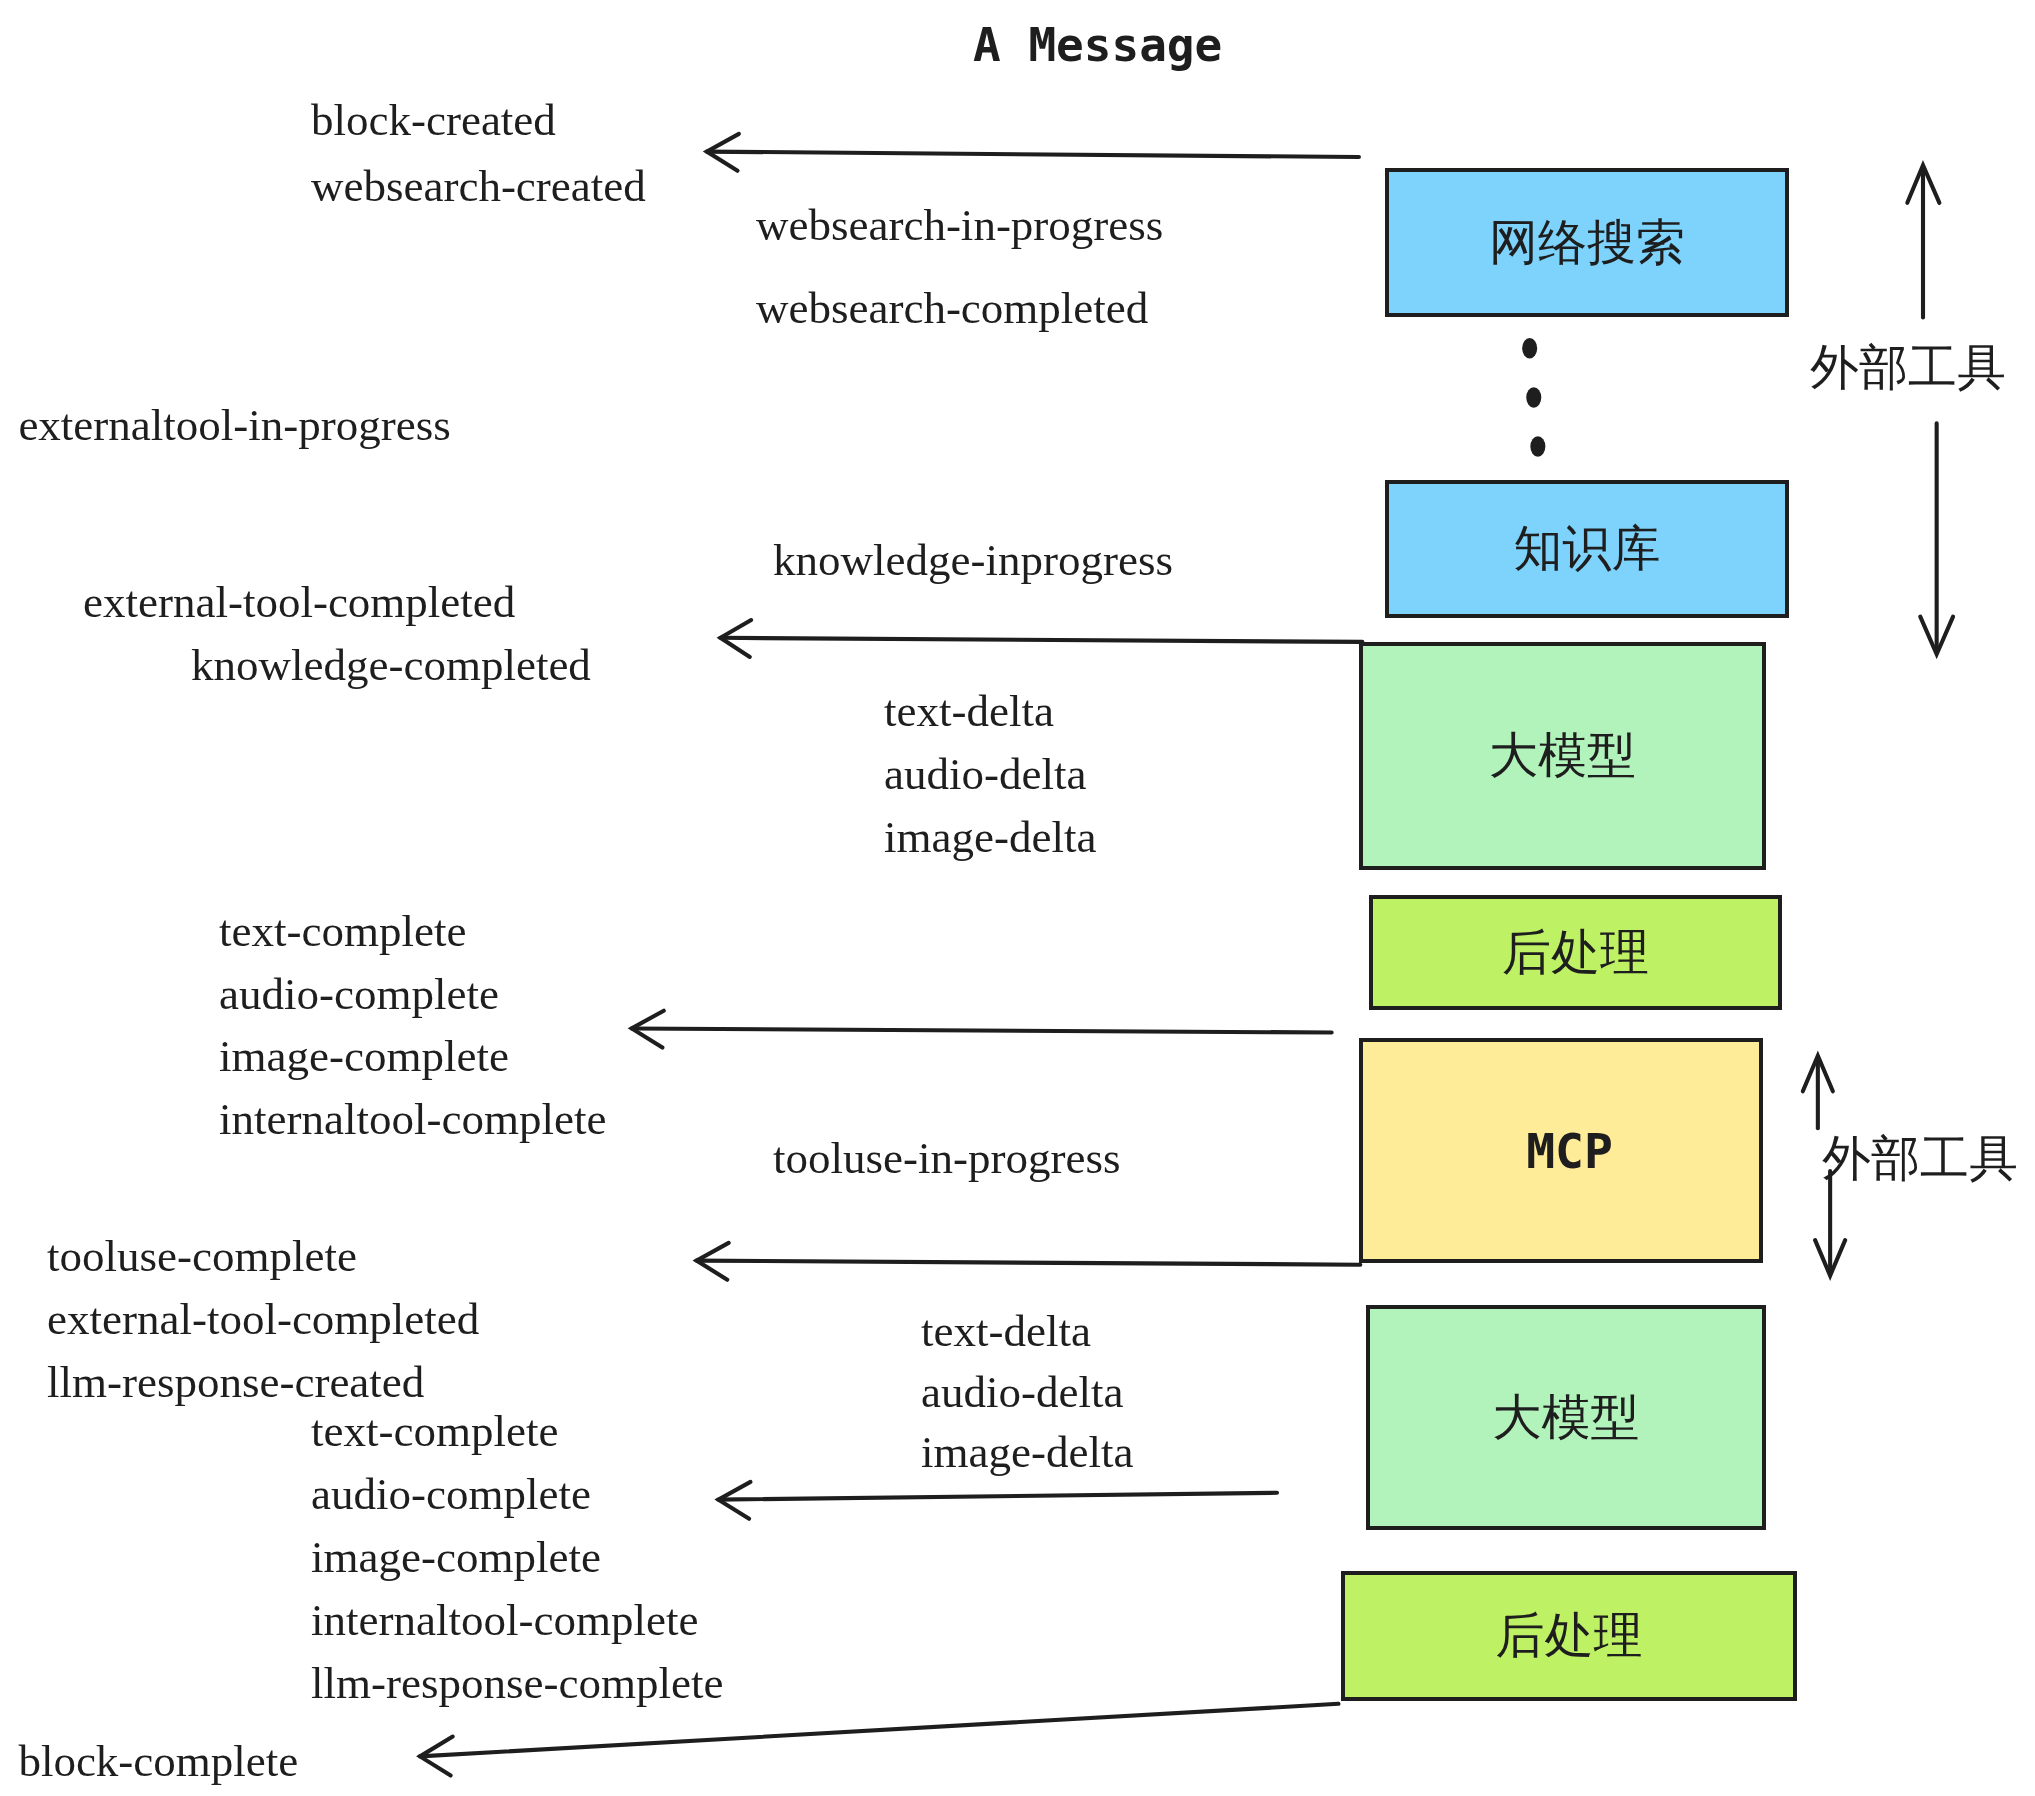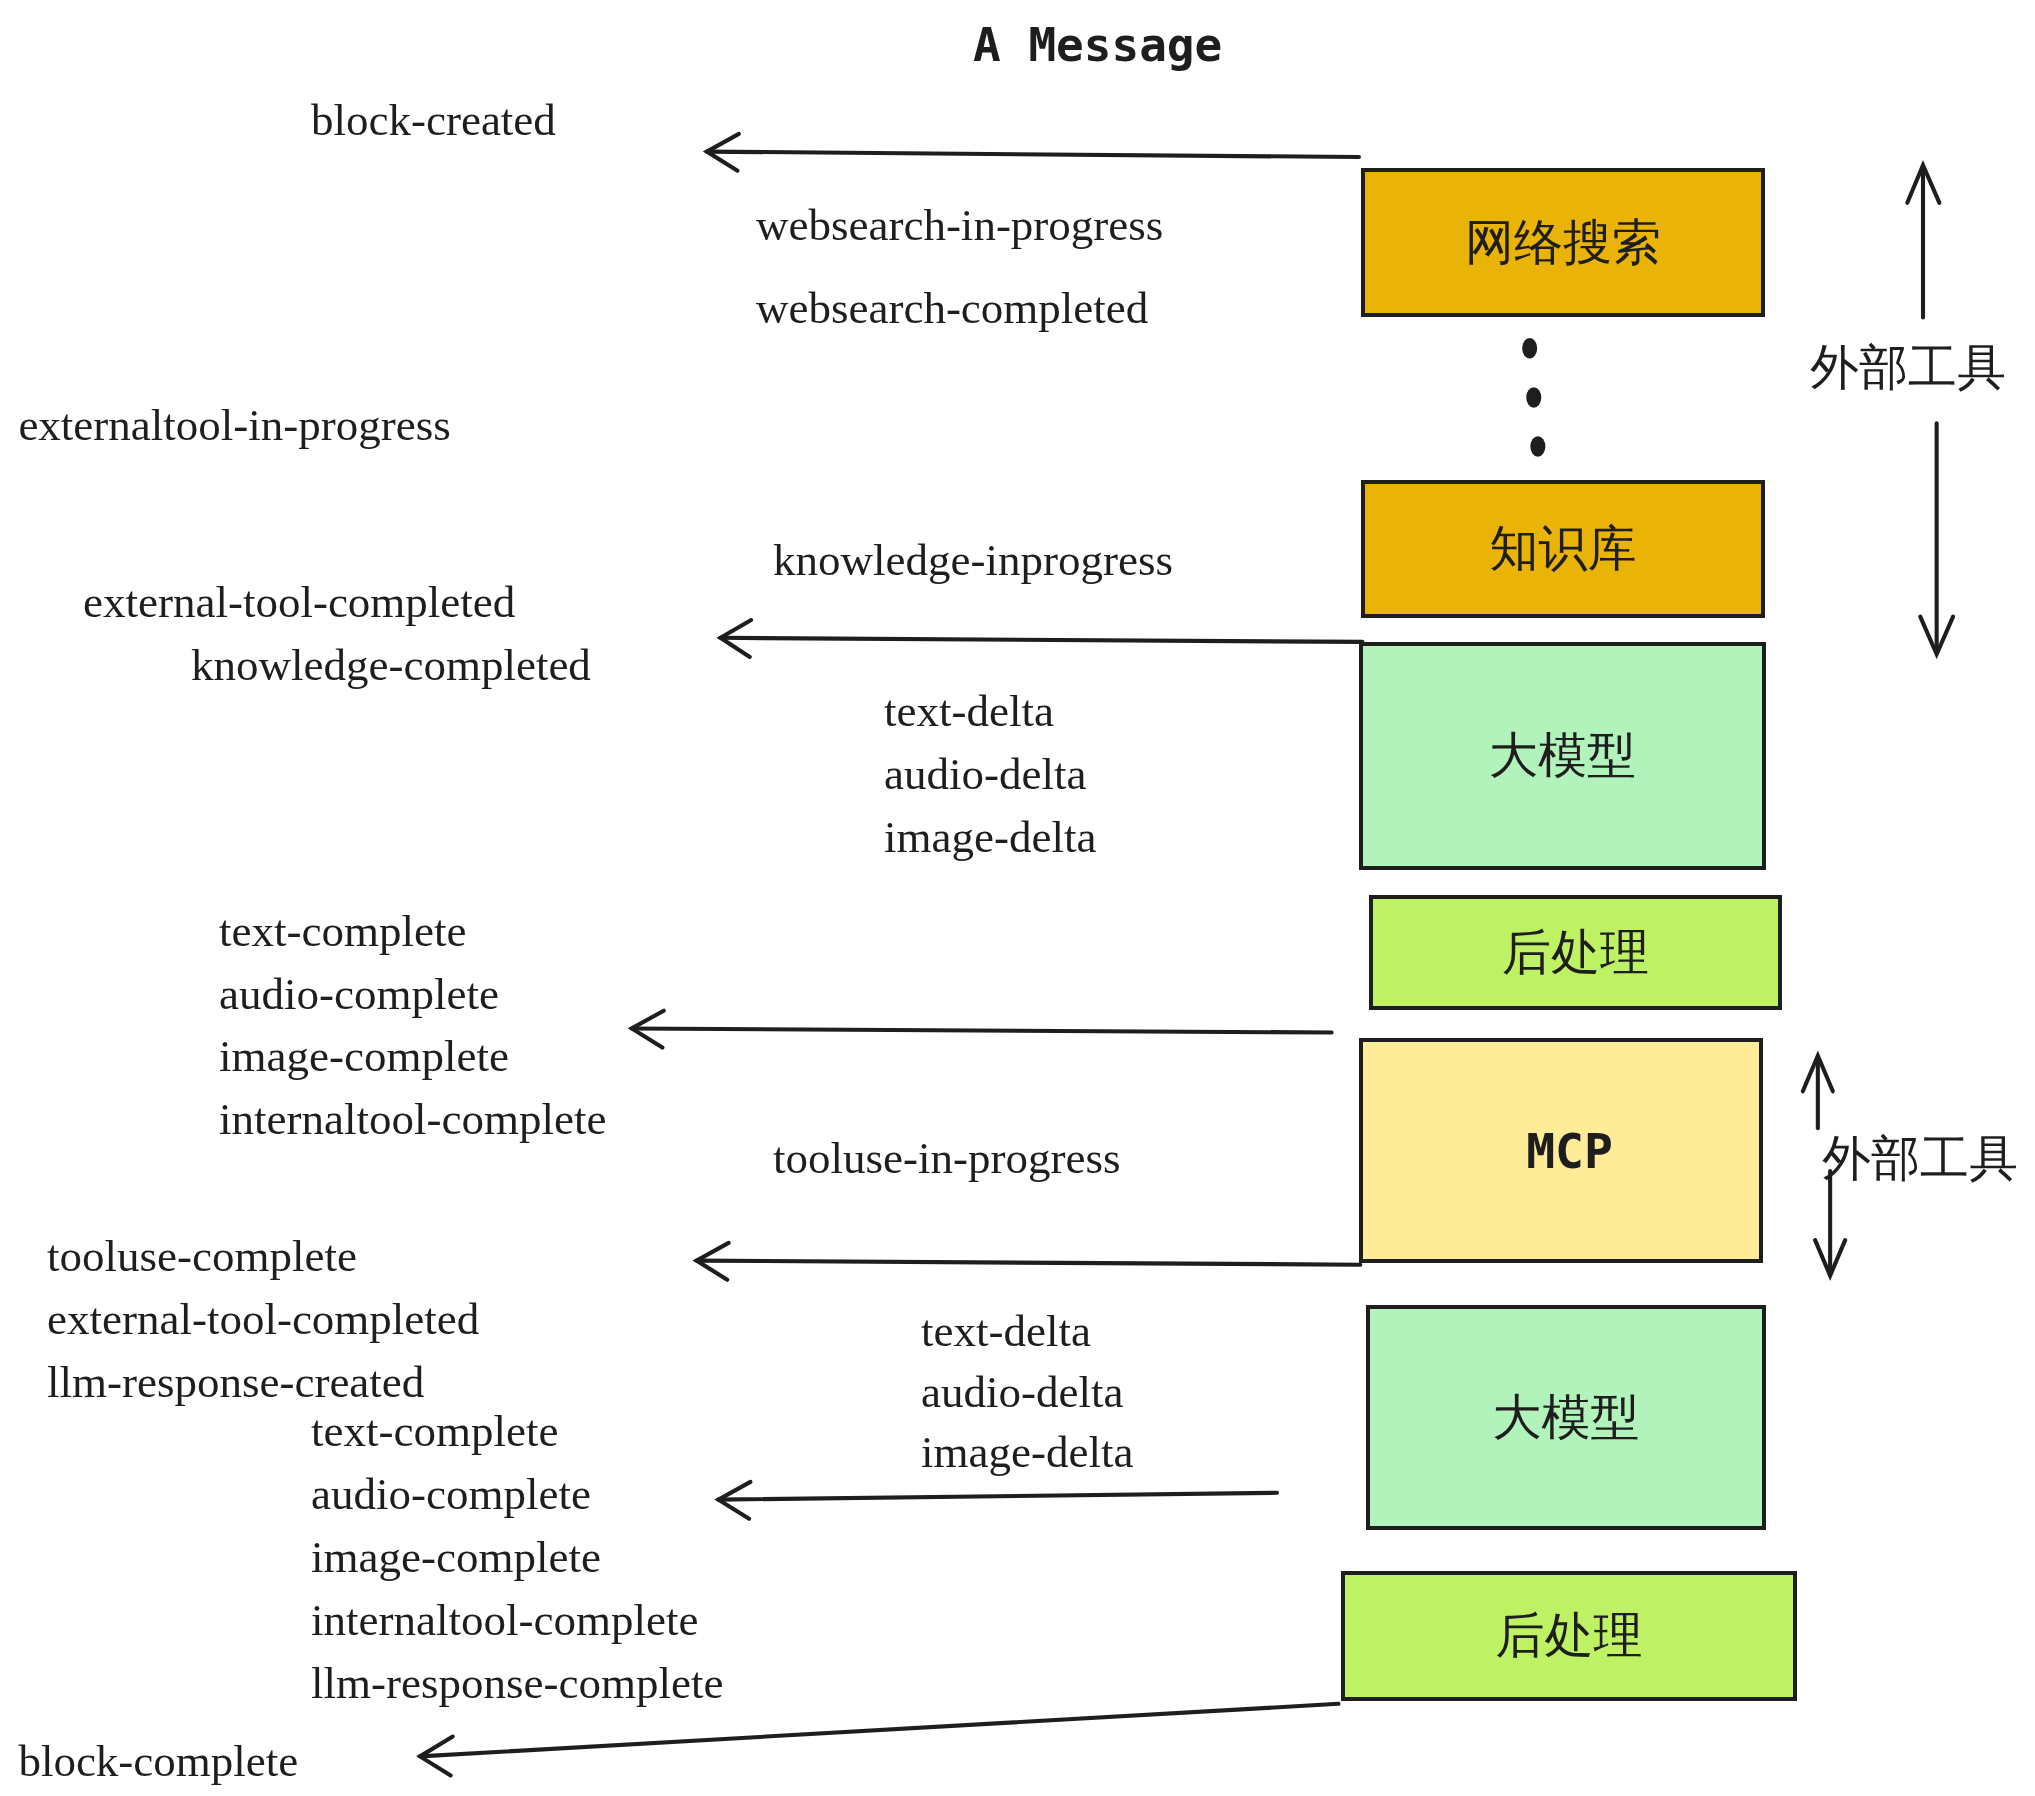--- a/index.html
+++ b/index.html
@@ -36,21 +36,21 @@
     border:4.1px solid #1e1e1e;
     display:flex;
     align-items:center;
     justify-content:center;
     box-sizing:border-box;
     font-family:"DejaVu Sans", "Liberation Sans", sans-serif;
     font-size:49px;
     color:#1e1e1e;
     white-space:nowrap;
   }
-  .box.pink{background:#eab308;}
+  .box.pink{background:#7dd3fc;margin-left:24px;}
   .box.green{background:#b2f2bb;}
   .box.yellow{background:#ffec99;}
   .box.white{background:#bef264;}
   .box.mono-label{font-family:"DejaVu Sans Mono", monospace;font-size:48px;font-weight:600;padding-left:17px;}
   .anno{
     position:absolute;
     font-family:Liberation Mono, monospace;
     font-size:49px;
     color:#1e1e1e;
     white-space:nowrap;
@@ -117,20 +117,21 @@
     <g stroke="none" fill="#1e1e1e">
       <ellipse cx="2240" cy="510" rx="11" ry="15"></ellipse>
       <ellipse cx="2246" cy="582" rx="11" ry="15"></ellipse>
       <ellipse cx="2252" cy="654" rx="11" ry="15"></ellipse>
     </g>
   </svg>
 
   <div class="title">A Message</div>
 
   <div class="evt" style="left:311px;top:97px">block-created</div>
+  <div class="evt" style="left:311px;top:163px">websearch-created</div>
   <div class="evt" style="left:756px;top:202px">websearch-in-progress</div>
   <div class="evt" style="left:756px;top:285px">websearch-completed</div>
   <div class="evt" style="left:18.4px;top:402px">externaltool-in-progress</div>
   <div class="evt" style="left:773px;top:537px">knowledge-inprogress</div>
   <div class="evt" style="left:83px;top:579px">external-tool-completed</div>
   <div class="evt" style="left:191px;top:642px">knowledge-completed</div>
   <div class="evt" style="left:884px;top:688px">text-delta</div>
   <div class="evt" style="left:884px;top:751px">audio-delta</div>
   <div class="evt" style="left:884px;top:814px">image-delta</div>
   <div class="evt" style="left:219px;top:908px">text-complete</div>

